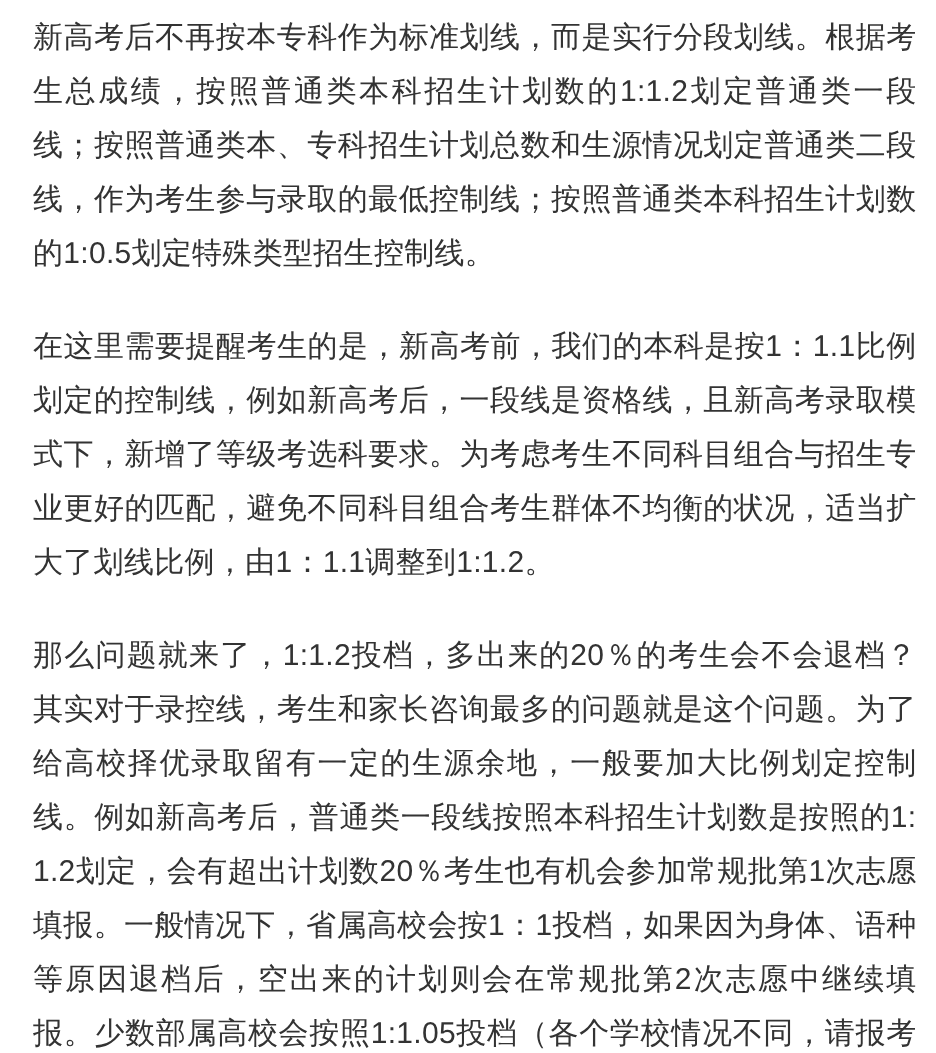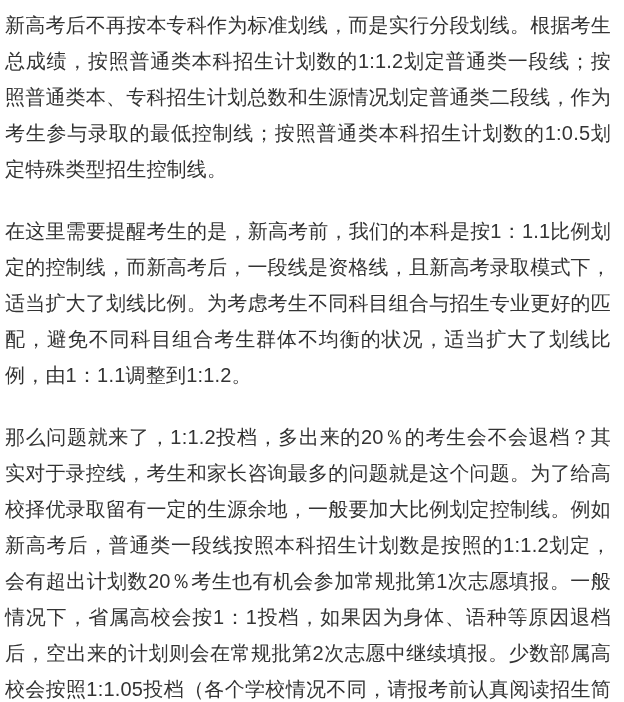--- a/index.html
+++ b/index.html
@@ -19,27 +19,27 @@
       padding: 7px 13px 0 5px;
       color: #333333;
       font-size: 20px;
       line-height: 36px;
       text-align: justify;
       text-justify: inter-ideograph;
       letter-spacing: 0.2px;
       word-break: break-all;
     }
     .article p {
-      margin: 0 0 26px 0;
+      margin: 0 0 26px 17px;
       padding: 0;
     }
     .article p:last-child {
       margin-bottom: 0;
     }
   </style>
 </head>
 <body>
 
 <div class="article">
   <p>新高考后不再按本专科作为标准划线，而是实行分段划线。根据考生总成绩，按照普通类本科招生计划数的1:1.2划定普通类一段线；按照普通类本、专科招生计划总数和生源情况划定普通类二段线，作为考生参与录取的最低控制线；按照普通类本科招生计划数的1:0.5划定特殊类型招生控制线。</p>
-  <p>在这里需要提醒考生的是，新高考前，我们的本科是按1：1.1比例划定的控制线，而新高考后，一段线是资格线，且新高考录取模式下，适当扩大了划线比例。为考虑考生不同科目组合与招生专业更好的匹配，避免不同科目组合考生群体不均衡的状况，适当扩大了划线比例，由1：1.1调整到1:1.2。</p>
+  <p>在这里需要提醒考生的是，新高考前，我们的本科是按1：1.1比例划定的控制线，例如新高考后，一段线是资格线，且新高考录取模式下，新增了等级考选科要求。为考虑考生不同科目组合与招生专业更好的匹配，避免不同科目组合考生群体不均衡的状况，适当扩大了划线比例，由1：1.1调整到1:1.2。</p>
   <p>那么问题就来了，1:1.2投档，多出来的20％的考生会不会退档？其实对于录控线，考生和家长咨询最多的问题就是这个问题。为了给高校择优录取留有一定的生源余地，一般要加大比例划定控制线。例如新高考后，普通类一段线按照本科招生计划数是按照的1:1.2划定，会有超出计划数20％考生也有机会参加常规批第1次志愿填报。一般情况下，省属高校会按1：1投档，如果因为身体、语种等原因退档后，空出来的计划则会在常规批第2次志愿中继续填报。少数部属高校会按照1:1.05投档（各个学校情况不同，请报考前认真阅读招生简章），多出来的5％的计划只要符合要求，也会被全部投档。也就说，达到一段线的考生中，势必会有20%的考生填报常规批第1次志愿后，因为高校科目限制、外语、身体、成绩等原因出现档案未被投出或者退档的情况。</p>
 </div>
 
 </body></html>

